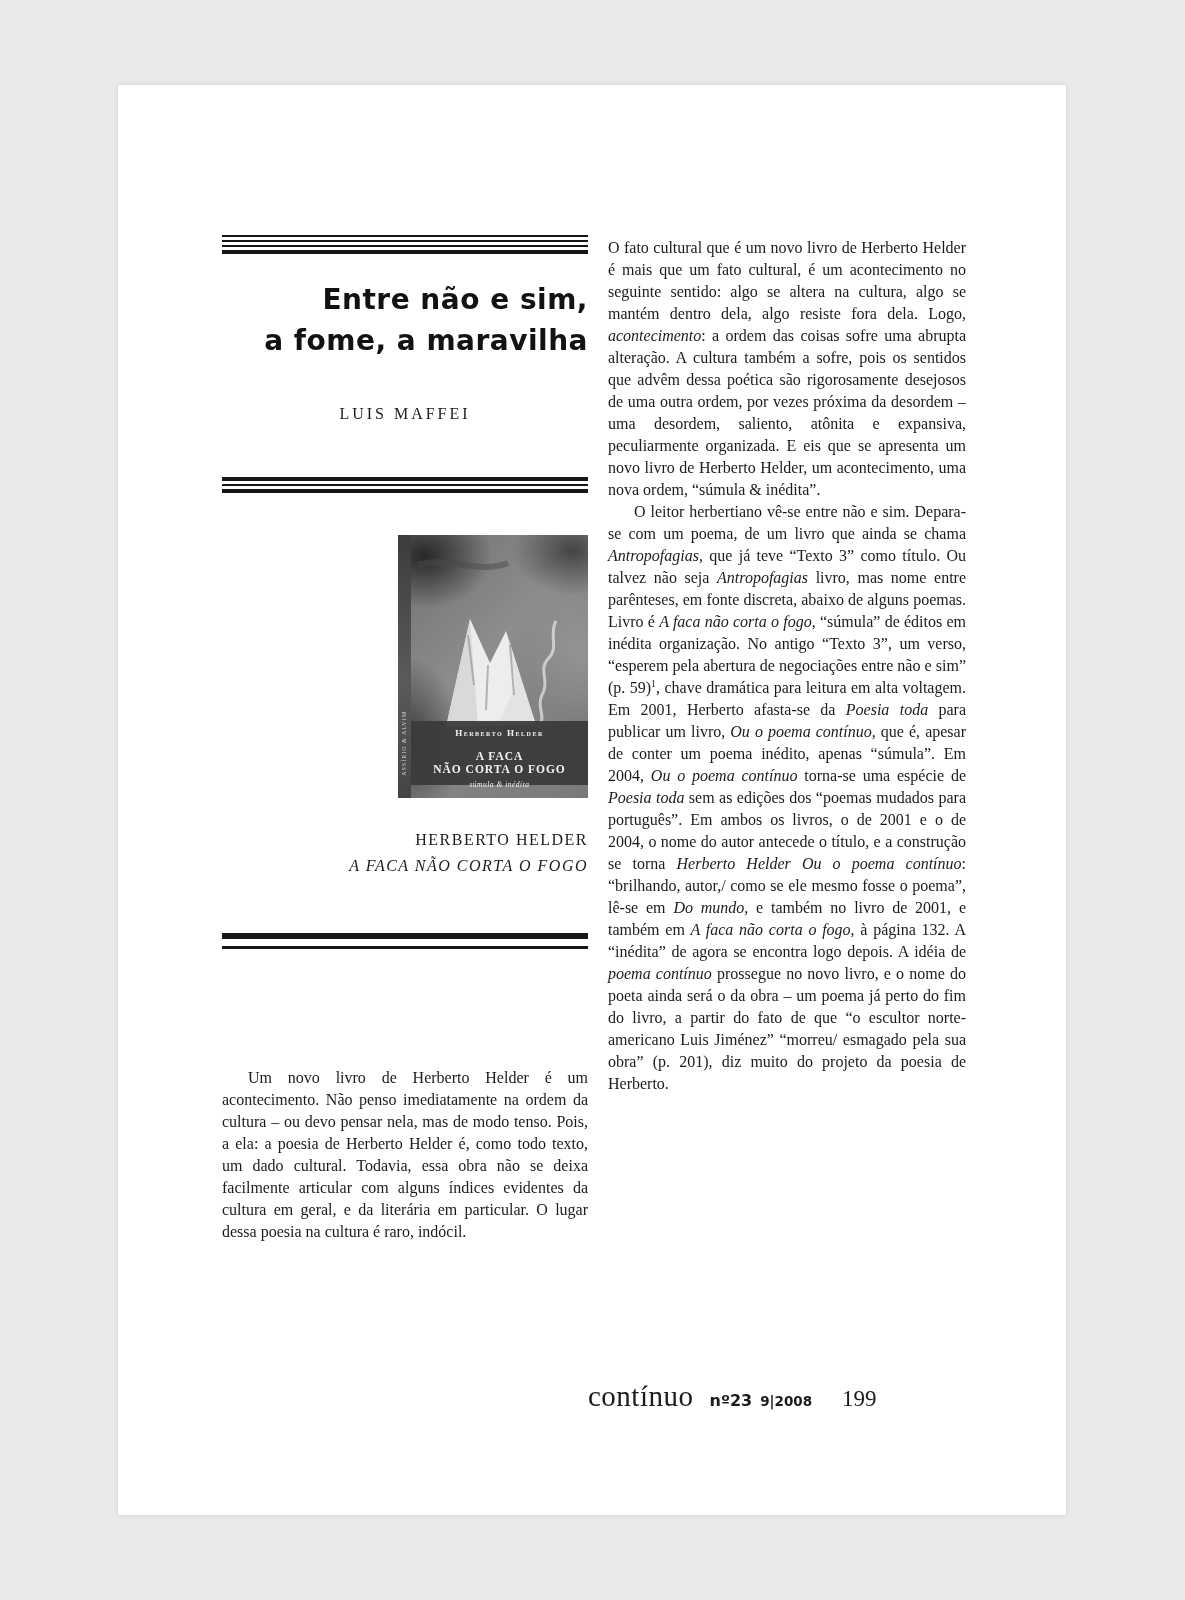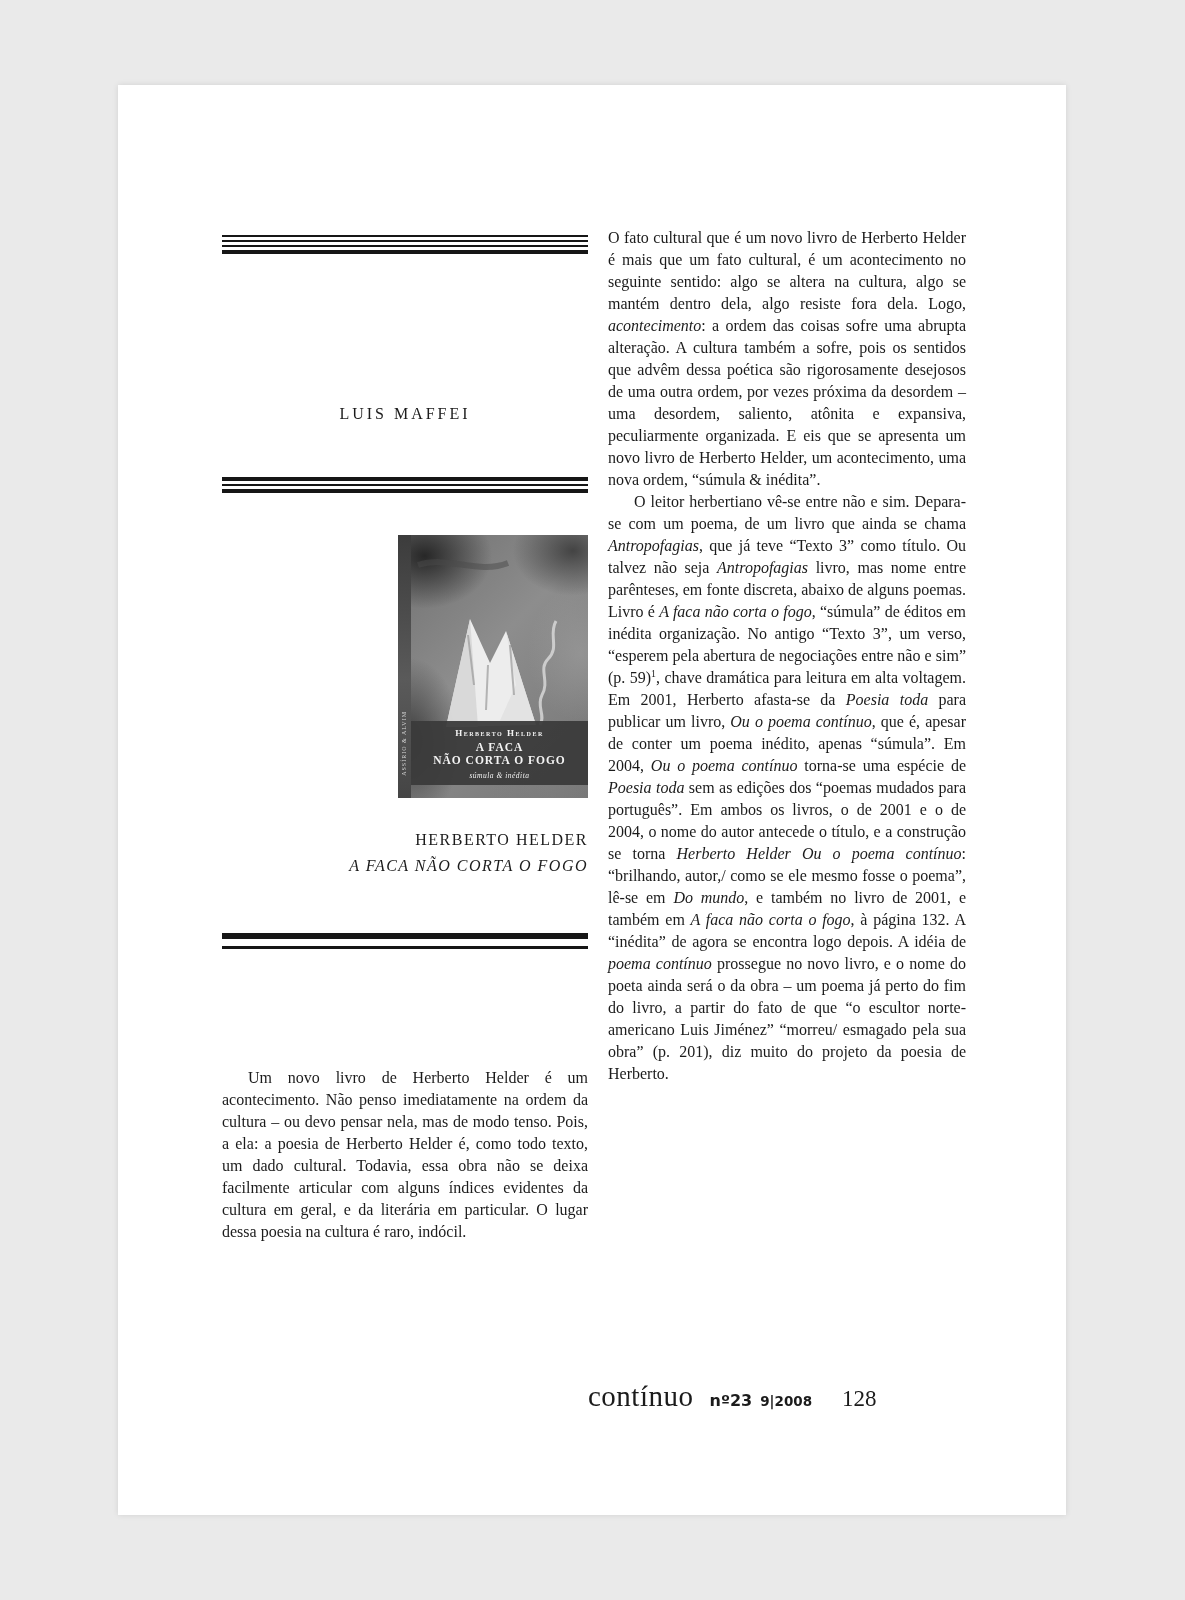--- a/index.html
+++ b/index.html
@@ -68,35 +68,35 @@
     position:absolute;left:3px;bottom:22px;
     writing-mode:vertical-rl;transform:rotate(180deg);
     font-size:6px;letter-spacing:1px;color:#d8d8d8;white-space:nowrap;
   }
   .band{
     position:absolute;left:13px;right:0;top:186px;height:64px;
     background:rgba(58,58,58,0.94);
     text-align:center;color:#f3f3f3;
   }
   .band .b-author{font-size:9px;letter-spacing:1.5px;margin-top:7px;font-variant:small-caps;font-weight:bold;}
-  .band .b-title{font-size:11.5px;font-weight:bold;letter-spacing:1px;line-height:13px;margin-top:3px;}
+  .band .b-title{font-size:11.5px;font-weight:bold;letter-spacing:1px;line-height:13px;margin-top:12px;}
   .band .b-sub{font-style:italic;font-size:7.5px;margin-top:4px;letter-spacing:0.5px;}
 
   .caption{
     top:742px;text-align:right;
     font-size:16px;letter-spacing:1.5px;line-height:26px;
   }
   .caption .cap-title{font-style:italic;}
 
   .bodytext{
     font-size:16px;line-height:22px;text-align:justify;
     hyphens:auto;-webkit-hyphens:auto;
   }
   .para-left{top:982px;}
-  .rightcol{top:142px;}
+  .rightcol{top:152px;}
   .bodytext p{margin:0;}
   .bodytext p.indent{text-indent:26px;}
   .it{font-style:italic;}
   sup{font-size:0.62em;line-height:0;}
 
   
   .footer{
     top:1295px;left:470px;width:300px;
     display:flex;align-items:baseline;white-space:nowrap;
   }
@@ -110,20 +110,24 @@
 
 <div class="paper">
 
   <div class="abs rule rule-top">
     <div class="ln ln1"></div>
     <div class="ln ln2"></div>
     <div class="ln ln3"></div>
     <div class="ln ln4"></div>
   </div>
 
+  <h1 class="abs colL title" style="margin:0;">
+    <span>Entre não e sim,</span><br>
+    <span>a fome, a maravilha</span>
+  </h1>
 
   <div class="abs colL author">LUIS MAFFEI</div>
 
   <div class="abs rule rule-mid">
     <div class="ln ln1"></div>
     <div class="ln ln2"></div>
     <div class="ln ln3"></div>
   </div>
 
   <div class="abs cover">
@@ -165,16 +169,16 @@
 
   <div class="abs colR bodytext rightcol">
     <p><span>O fato cultural que é um novo livro de Herberto Helder é mais que um fato cultural, é um acontecimento no seguinte sentido: algo se altera na cultura, algo se mantém dentro dela, algo resiste fora dela. Logo, </span><span class="it">acontecimento</span><span>: a ordem das coisas sofre uma abrupta alteração. A cultura também a sofre, pois os sentidos que advêm dessa poética são rigorosamente desejosos de uma outra ordem, por vezes próxima da desordem – uma desordem, saliento, atônita e expansiva, peculiarmente organizada. E eis que se apresenta um novo livro de Herberto Helder, um acontecimento, uma nova ordem, “súmula &amp; inédita”.</span></p>
     <p class="indent"><span>O leitor herbertiano vê-se entre não e sim. Depara-se com um poema, de um livro que ainda se chama </span><span class="it">Antropofagias</span><span>, que já teve “Texto 3” como título. Ou talvez não seja </span><span class="it">Antropofagias</span><span> livro, mas nome entre parênteses, em fonte discreta, abaixo de alguns poemas. Livro é </span><span class="it">A faca não corta o fogo</span><span>, “súmula” de éditos em inédita organização. No antigo “Texto 3”, um verso, “esperem pela abertura de negociações entre não e sim” (p. 59)</span><sup>1</sup><span>, chave dramática para leitura em alta voltagem. Em 2001, Herberto afasta-se da </span><span class="it">Poesia toda</span><span> para publicar um livro, </span><span class="it">Ou o poema contínuo</span><span>, que é, apesar de conter um poema inédito, apenas “súmula”. Em 2004, </span><span class="it">Ou o poema contínuo</span><span> torna-se uma espécie de </span><span class="it">Poesia toda</span><span> sem as edições dos “poemas mudados para português”. Em ambos os livros, o de 2001 e o de 2004, o nome do autor antecede o título, e a construção se torna </span><span class="it">Herberto Helder Ou o poema contínuo</span><span>: “brilhando, autor,/ como se ele mesmo fosse o poema”, lê-se em </span><span class="it">Do mundo</span><span>, e também no livro de 2001, e também em </span><span class="it">A faca não corta o fogo</span><span>, à página 132. A “inédita” de agora se encontra logo depois. A idéia de </span><span class="it">poema contínuo</span><span> prossegue no novo livro, e o nome do poeta ainda será o da obra – um poema já perto do fim do livro, a partir do fato de que “o escultor norte-americano Luis Jiménez” “morreu/ esmagado pela sua obra” (p. 201), diz muito do projeto da poesia de Herberto.</span></p>
   </div>
 
   <div class="abs footer">
     <span class="f-logo">contínuo</span>
     <span class="f-issue">nº23</span>
     <span class="f-date">9|2008</span>
-    <span class="f-page">128</span>
+    <span class="f-page">199</span>
   </div>
 
 </div>
 
 </body></html>

